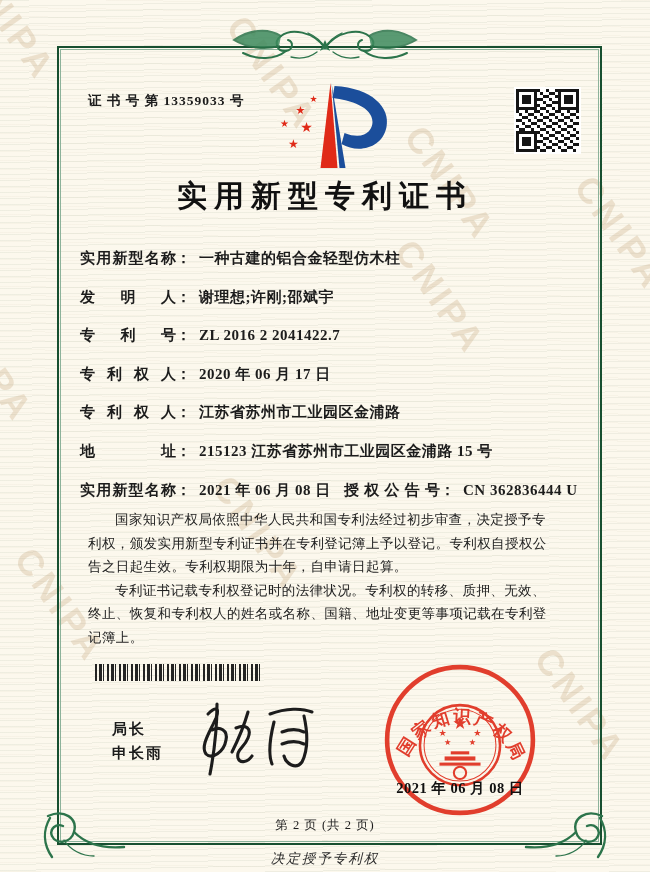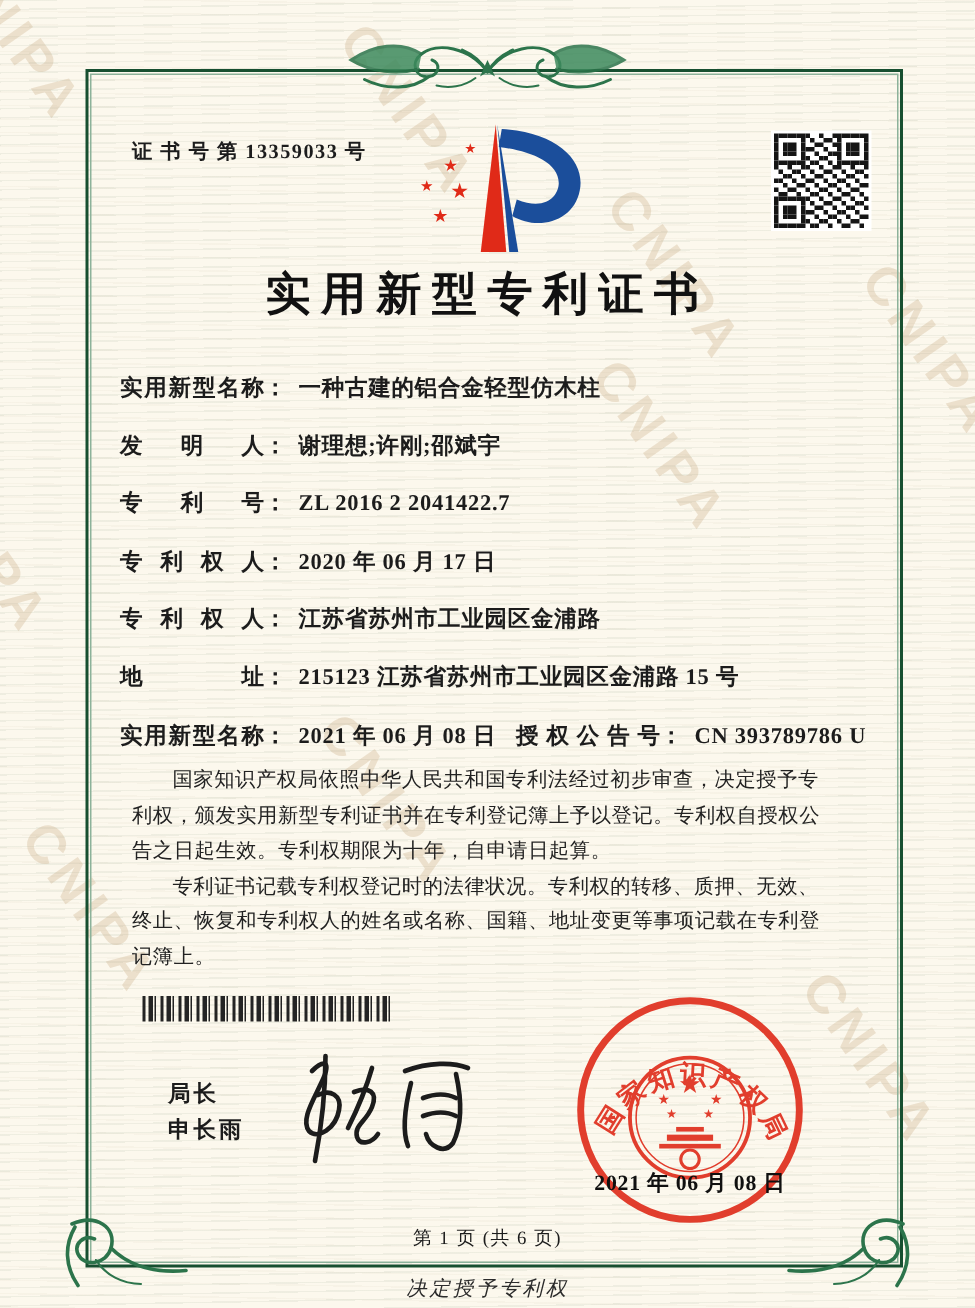--- a/index.html
+++ b/index.html
@@ -355,21 +355,21 @@
 </div>
 <div class="frow" style="top:403px">
   <span class="flabel">专利权人</span><span class="fcolon">：</span><span class="fvalue">江苏省苏州市工业园区金浦路</span>
 </div>
 <div class="frow" style="top:442px">
   <span class="flabel">地址</span><span class="fcolon">：</span><span class="fvalue">215123 江苏省苏州市工业园区金浦路 15 号</span>
 </div>
 <div class="frow" style="top:481px">
   <span class="flabel">实用新型名称</span><span class="fcolon">：</span><span class="fvalue">2021 年 06 月 08 日</span>
   <span class="gpair2">
-    <span class="flabel">授权公告号</span><span class="fcolon">：</span><span class="fvalue">CN 393789786 U</span>
+    <span class="flabel">授权公告号</span><span class="fcolon">：</span><span class="fvalue">CN 362836444 U</span>
   </span>
 </div>
 
 <div class="paras">
   <p>国家知识产权局依照中华人民共和国专利法经过初步审查，决定授予专利权，颁发实用新型专利证书并在专利登记簿上予以登记。专利权自授权公告之日起生效。专利权期限为十年，自申请日起算。</p>
   <p>专利证书记载专利权登记时的法律状况。专利权的转移、质押、无效、终止、恢复和专利权人的姓名或名称、国籍、地址变更等事项记载在专利登记簿上。</p>
 </div>
 
 <div class="barcode">
     <i style="left: 0px; width: 2px;"></i>
@@ -452,14 +452,14 @@
       </g>
       <rect x="66" y="86" width="18" height="3" stroke="none"></rect>
       <rect x="60" y="91" width="30" height="4" stroke="none"></rect>
       <rect x="55" y="97" width="40" height="3" stroke="none"></rect>
       <circle cx="75" cy="107" r="6" fill="none" stroke-width="2"></circle>
     </g>
   </svg>
   <div class="seal-date">2021 年 06 月 08 日</div>
 </div>
 
-<div class="page-no">第 1 页 (共 6 页)</div>
+<div class="page-no">第 2 页 (共 2 页)</div>
 <div class="footer-note">决定授予专利权</div>
 
 </body></html>

